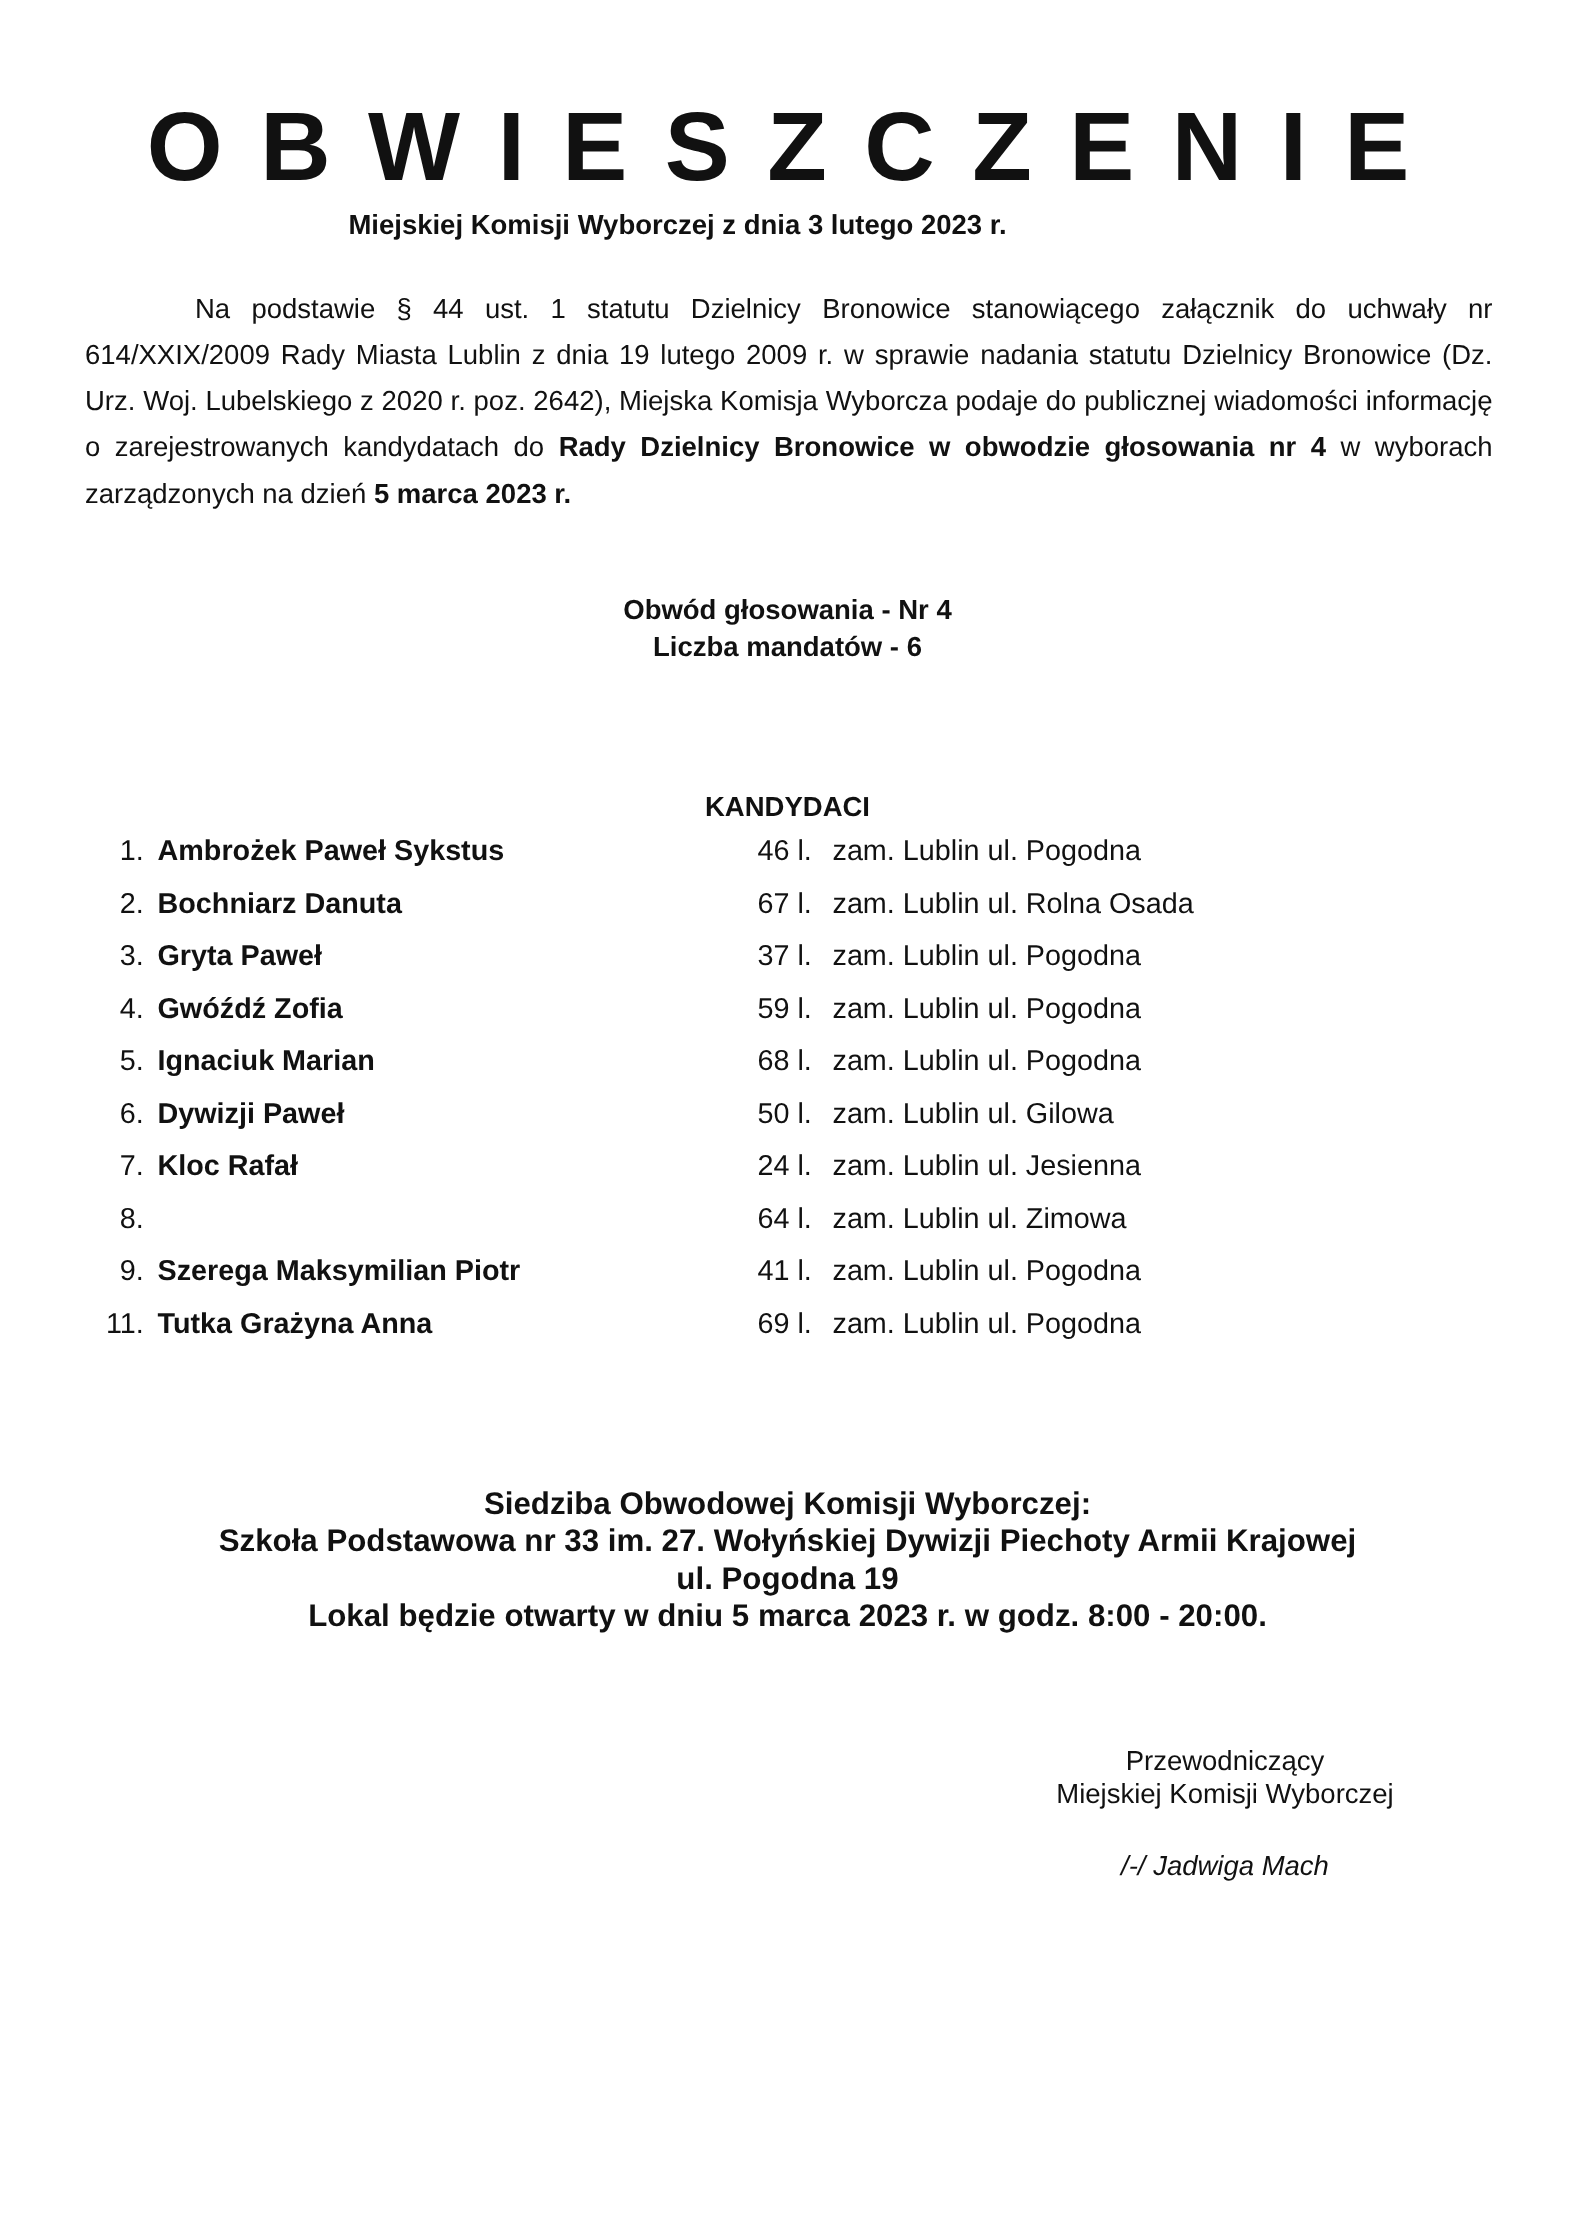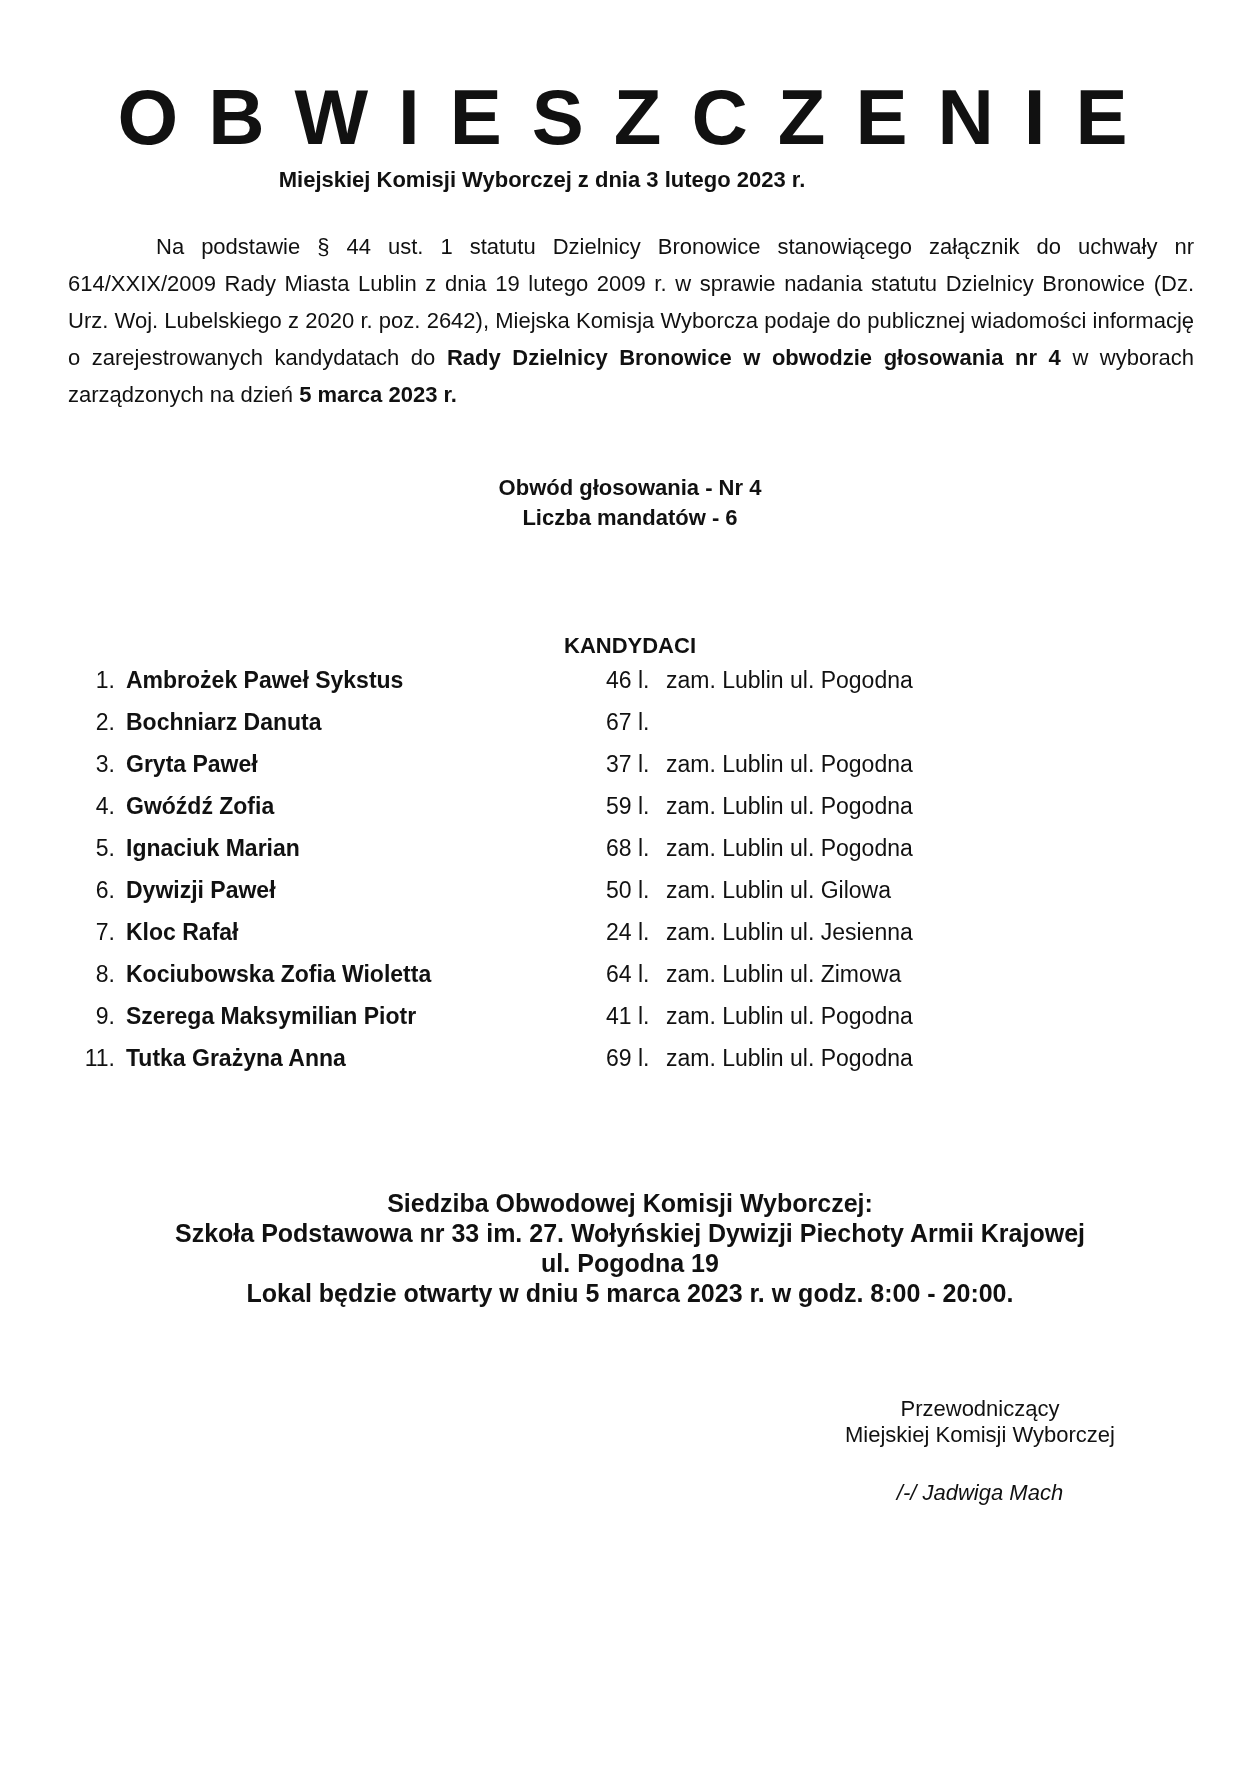--- a/index.html
+++ b/index.html
@@ -70,20 +70,21 @@
   <li class="cand-row">
       <span class="cand-num">1.</span>
       <span class="cand-name">Ambrożek Paweł Sykstus</span>
       <span class="cand-age">46 l.</span>
       <span class="cand-addr">zam. Lublin ul. Pogodna</span>
     </li>
   <li class="cand-row">
       <span class="cand-num">2.</span>
       <span class="cand-name">Bochniarz Danuta</span>
       <span class="cand-age">67 l.</span>
+      <span class="cand-addr">zam. Lublin ul. Rolna Osada</span>
     </li>
   <li class="cand-row">
       <span class="cand-num">3.</span>
       <span class="cand-name">Gryta Paweł</span>
       <span class="cand-age">37 l.</span>
       <span class="cand-addr">zam. Lublin ul. Pogodna</span>
     </li>
   <li class="cand-row">
       <span class="cand-num">4.</span>
       <span class="cand-name">Gwóźdź Zofia</span>
@@ -103,21 +104,20 @@
       <span class="cand-addr">zam. Lublin ul. Gilowa</span>
     </li>
   <li class="cand-row">
       <span class="cand-num">7.</span>
       <span class="cand-name">Kloc Rafał</span>
       <span class="cand-age">24 l.</span>
       <span class="cand-addr">zam. Lublin ul. Jesienna</span>
     </li>
   <li class="cand-row">
       <span class="cand-num">8.</span>
-      <span class="cand-name">Kociubowska Zofia Wioletta</span>
       <span class="cand-age">64 l.</span>
       <span class="cand-addr">zam. Lublin ul. Zimowa</span>
     </li>
   <li class="cand-row">
       <span class="cand-num">9.</span>
       <span class="cand-name">Szerega Maksymilian Piotr</span>
       <span class="cand-age">41 l.</span>
       <span class="cand-addr">zam. Lublin ul. Pogodna</span>
     </li>
   <li class="cand-row">

